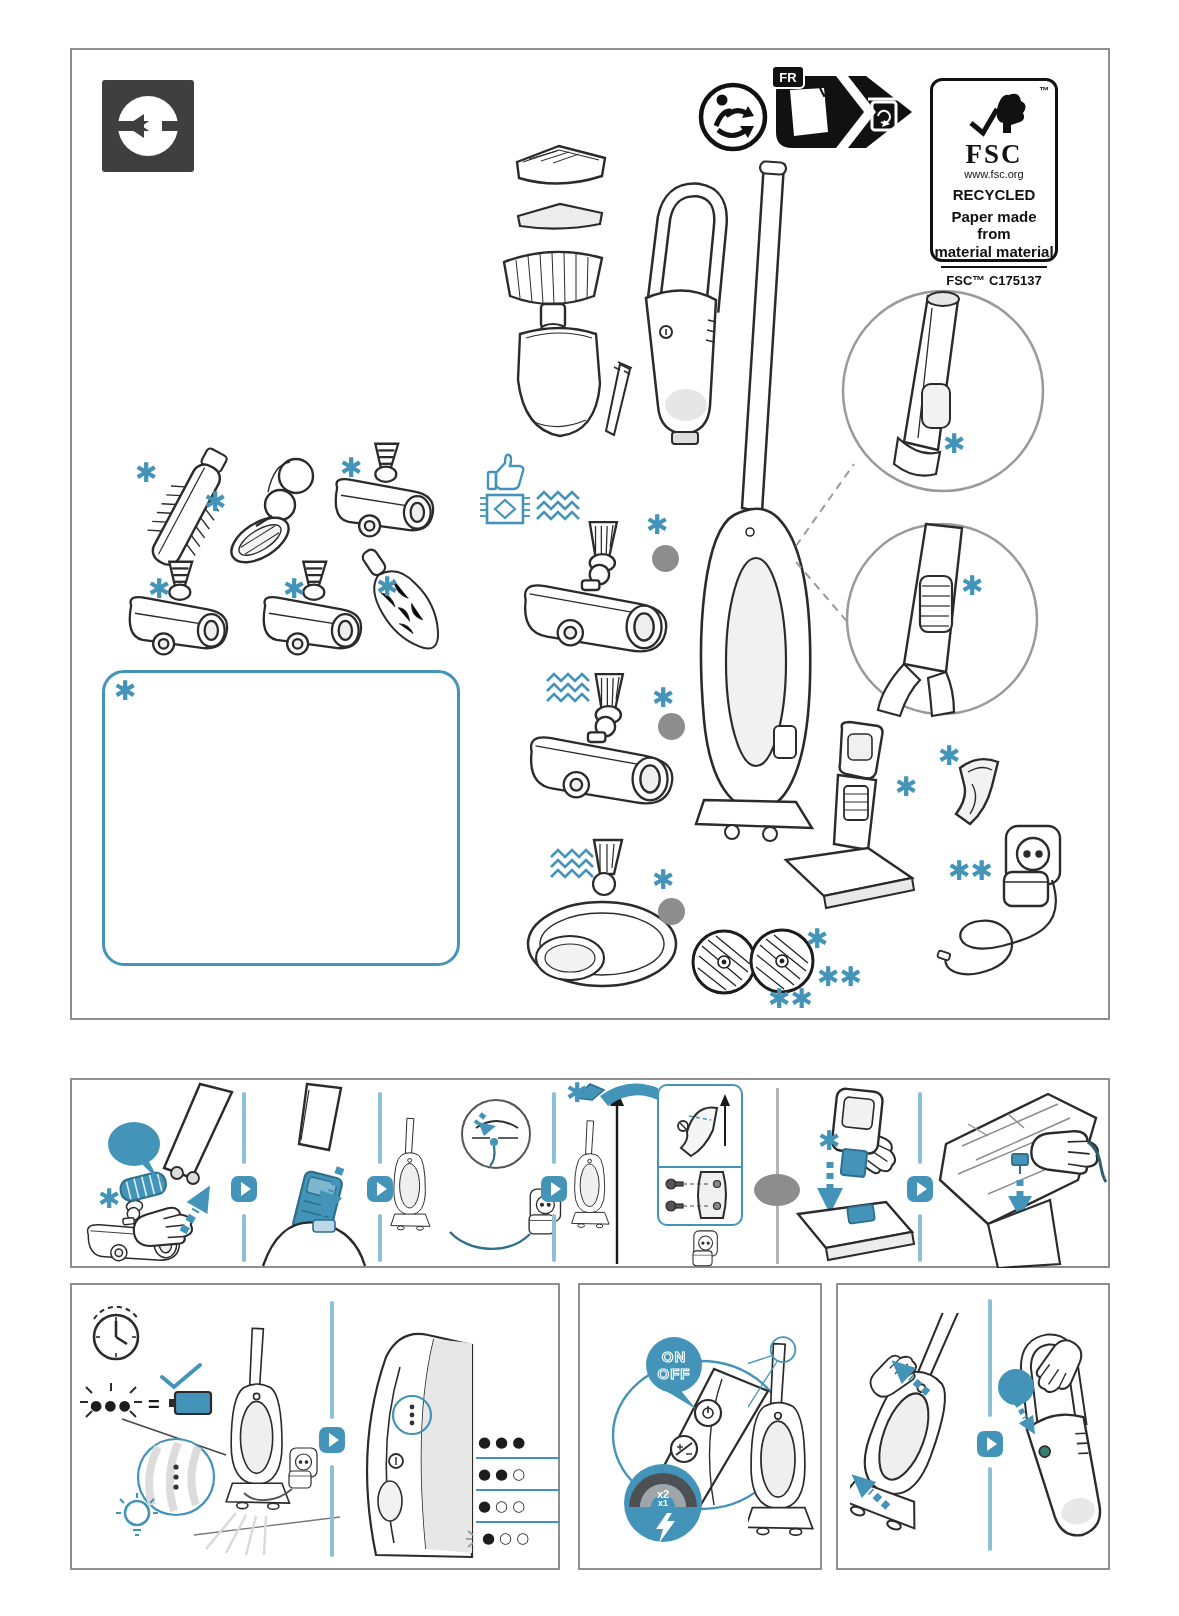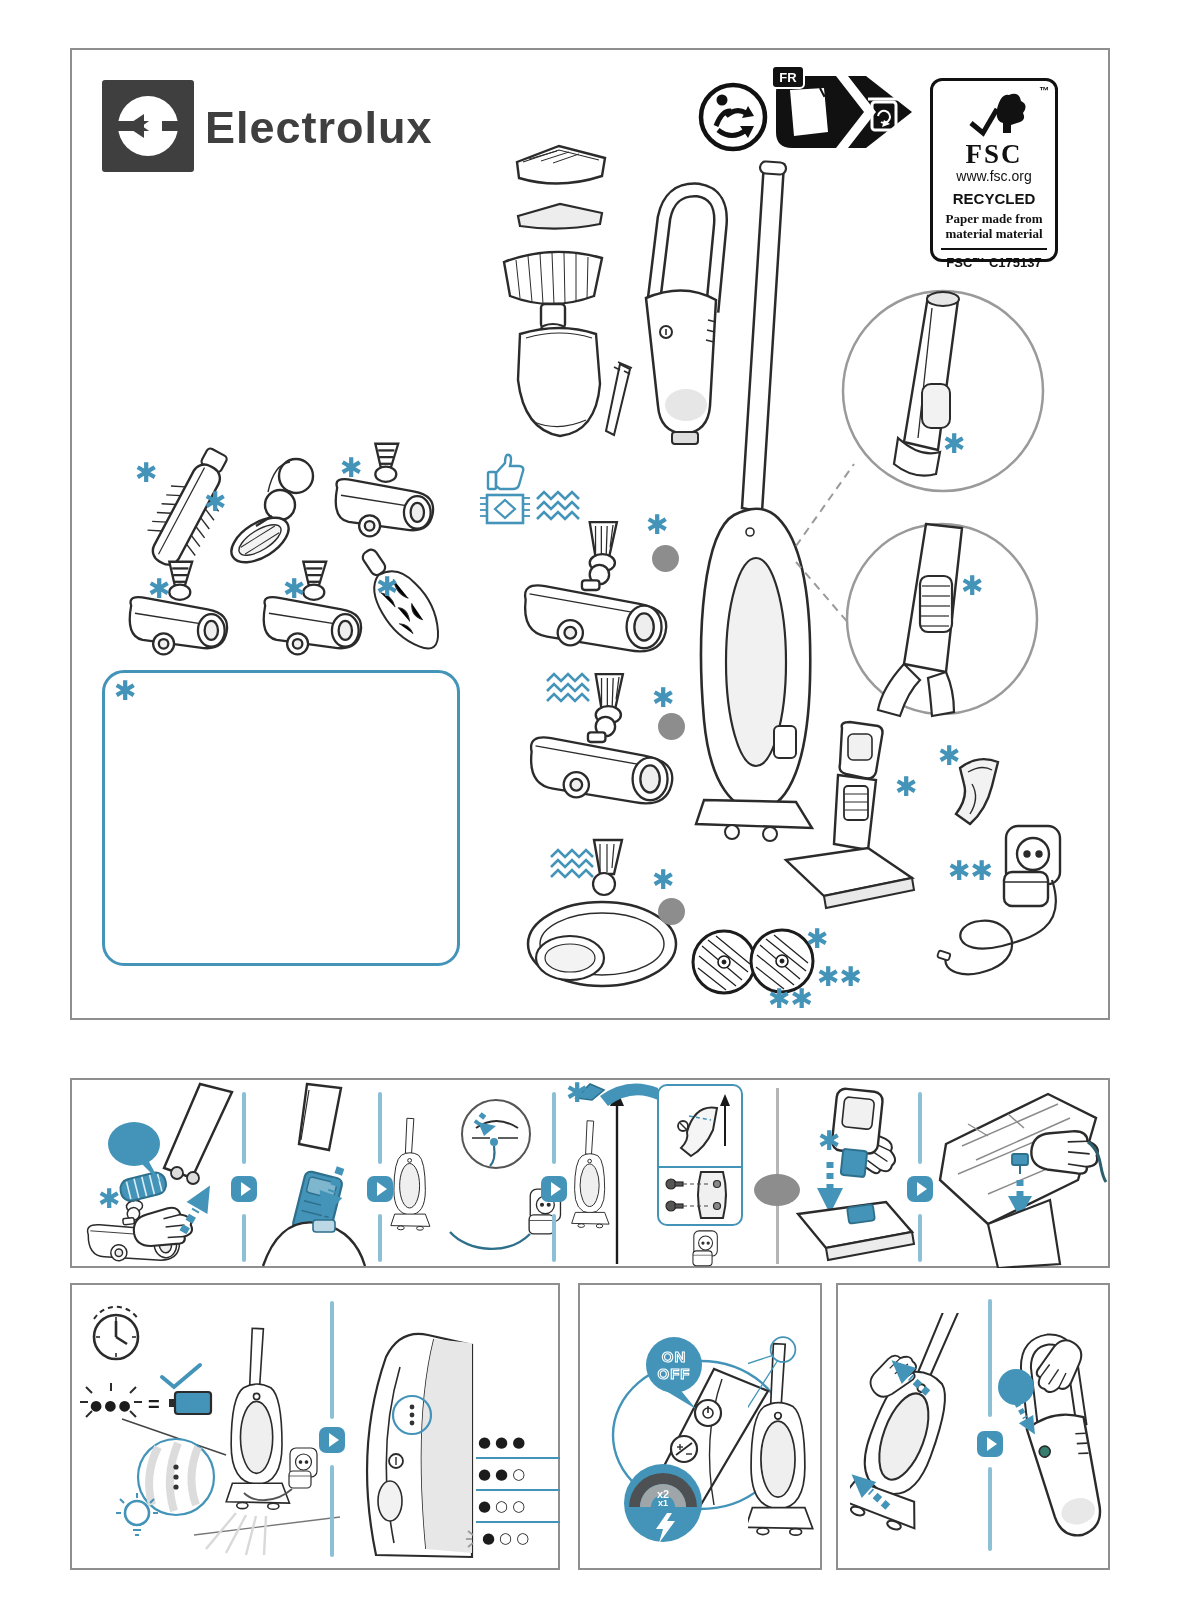--- a/index.html
+++ b/index.html
@@ -16,23 +16,23 @@
         display:flex;align-items:center;justify-content:center;}
   .chev::after{content:"";display:block;border-left:10px solid #fff;border-top:7px solid transparent;
         border-bottom:7px solid transparent;margin-left:3px;}
   .gellipse{position:absolute;width:46px;height:32px;border-radius:50%;background:#8d8d8d;}
   .gline{position:absolute;width:3px;background:#b5b5b5;}
   .wordmark{position:absolute;font-size:45px;font-weight:700;color:#3f3f3f;letter-spacing:1px;}
   .fsc{position:absolute;border:3px solid #111;border-radius:12px;background:#fff;box-sizing:border-box;
        text-align:center;color:#111;}
   .fsc .tm{position:absolute;right:6px;top:4px;font-size:10px;font-weight:bold;}
   .fsc .t1{font-family:"Liberation Serif","DejaVu Serif",serif;font-size:27px;font-weight:bold;letter-spacing:2px;margin-top:12px;}
-  .fsc .t2{font-size:14px;margin-top:-2px;}
+  .fsc .t2{font-size:11px;margin-top:-2px;}
   .fsc .t3{font-size:15px;font-weight:bold;margin-top:6px;}
-  .fsc .t4{font-size:13px;font-weight:bold;line-height:1.15;margin-top:5px;font-family:Liberation Serif, serif;}
+  .fsc .t4{font-size:15px;font-weight:bold;line-height:1.15;margin-top:5px;}
   .fsc .t5{font-size:13px;font-weight:bold;margin-top:7px;border-top:2px solid #111;padding-top:5px;}
   .atail{stroke:#4394b8;stroke-width:8;stroke-dasharray:7 5;}
   .ahead{fill:#4394b8;}
   .ledrow{position:absolute;font-size:15px;letter-spacing:4px;color:#1c1c1c;font-family:"DejaVu Sans",sans-serif;}
   .ledline{position:absolute;width:84px;height:2px;background:#4394b8;}
   .dotsline{position:absolute;font-size:14px;letter-spacing:2px;color:#1c1c1c;font-family:"DejaVu Sans",sans-serif;font-weight:bold;}
   .eq{position:absolute;font-size:20px;font-weight:bold;color:#1c1c1c;}
   svg{display:block;}
   .bubble{position:absolute;border-radius:50%;background:#4394b8;}
 </style>
@@ -103,21 +103,20 @@
 
 <div class="box" style="left:70px;top:48px;width:1040px;height:972px;">
 
   <svg class="abs" style="left:30px;top:30px;" width="92" height="92" viewBox="0 0 92 92">
     <rect width="92" height="92" rx="3" fill="#3f3f3f"></rect>
     <circle cx="46" cy="46" r="30" fill="#fff"></circle>
     <rect x="14" y="41" width="64" height="10" fill="#3f3f3f"></rect>
     <polygon points="40,46 60,32 60,60" fill="#fff"></polygon>
     <polygon points="24,46 42,34 42,58" fill="#3f3f3f"></polygon>
   </svg>
-  <div class="wordmark" style="left:133px;top:52px;">Electrolux</div>
 
   <svg class="abs" style="left:624px;top:30px;" width="74" height="74" viewBox="0 0 74 74">
     <circle cx="37" cy="37" r="32" fill="none" stroke="#111" stroke-width="4.5"></circle>
     <circle cx="26" cy="20" r="5.5" fill="#111"></circle>
     <path d="M20,46 Q26,30 35,31" fill="none" stroke="#111" stroke-width="5"></path>
     <path d="M30,36 q10,-9 20,-3" fill="none" stroke="#111" stroke-width="5"></path>
     <polygon points="52,26 58,36 46,38" fill="#111"></polygon>
     <path d="M22,50 q14,11 28,0" fill="none" stroke="#111" stroke-width="5"></path>
     <polygon points="52,58 58,46 44,46" fill="#111"></polygon>
   </svg>

